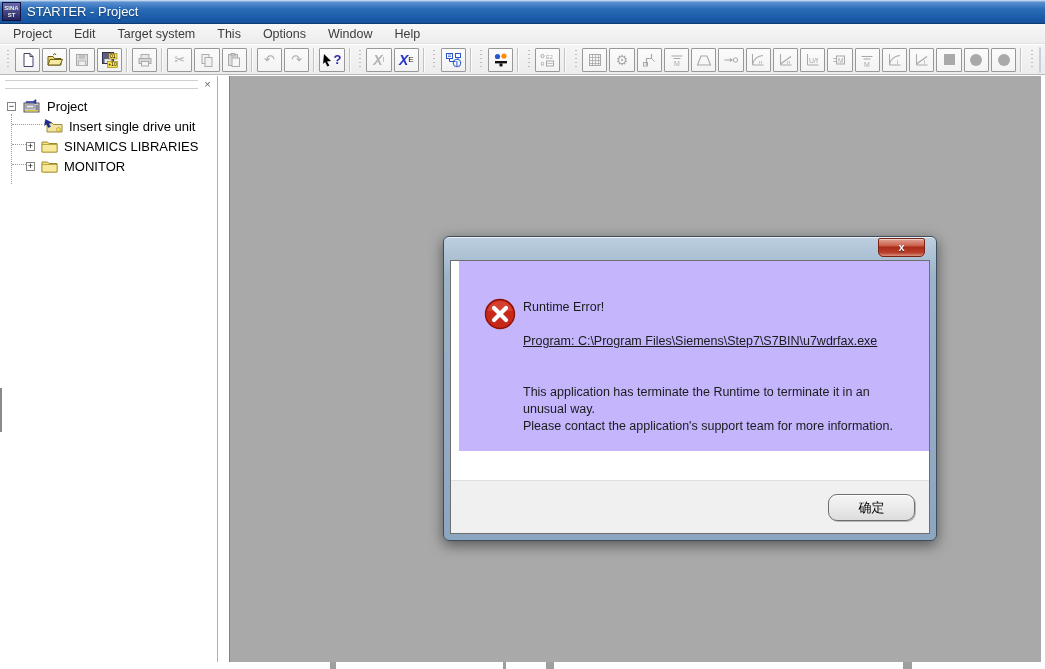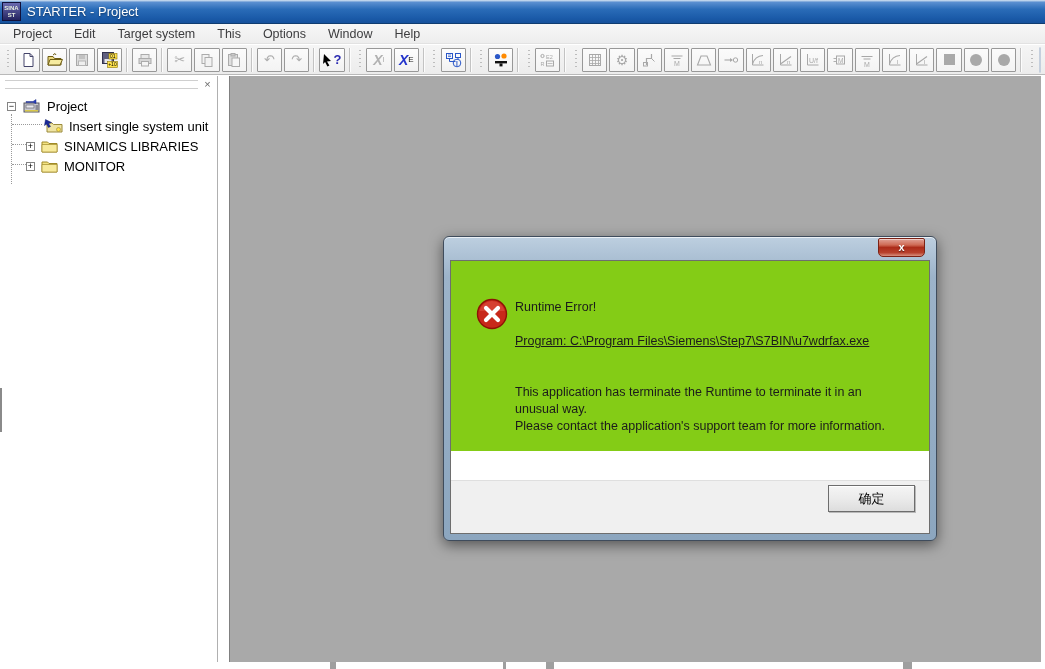--- a/index.html
+++ b/index.html
@@ -113,33 +113,33 @@
     background:linear-gradient(#e0a297 0%,#cf6a55 35%,#ac2c1a 50%,#b8402c 80%,#d8907e 100%);
     color:#fff;font-size:11px;font-weight:bold;line-height:15px;padding:0;
     text-shadow:0 1px 1px rgba(0,0,0,.5);
     box-shadow:inset 0 1px 0 rgba(255,255,255,.45);
     font-family:"Liberation Sans",sans-serif;
   }
   .dlg-inner{
     position:absolute;left:6px;right:6px;top:23px;bottom:6px;
     border:1px solid #6e6e6e;background:#ffffff;overflow:hidden;
   }
-  .dlg-content{position:absolute;left:0;top:0;right:0;height:190px;background:#84cc16;}
+  .dlg-content{position:absolute;left:8px;top:0;right:0;height:190px;background:#c4b5fd;}
   .err-icon{position:absolute;left:25px;top:37px;}
   .dlg-text{position:absolute;left:64px;top:0;width:392px;font-size:12.5px;color:#1b1b1b;line-height:17px;}
   .t-heading{position:absolute;top:38px;left:0;}
   .t-program{position:absolute;top:72px;left:0;text-decoration:underline;}
   .t-msg{position:absolute;top:123px;left:0;width:392px;}
   .dlg-footer{
     position:absolute;left:0;right:0;top:219px;bottom:0;background:#f0f0f0;
     border-top:1px solid #dfdfdf;
   }
   .ok-btn{
-    position:absolute;right:14px;top:4px;width:87px;height:27px;box-sizing:border-box;
-    border:1px solid #6d6d6d;border-radius:0;
+    position:absolute;right:14px;top:13px;width:87px;height:27px;box-sizing:border-box;
+    border:1px solid #6d6d6d;border-radius:9px;
     background:linear-gradient(#f5f5f5,#ebebeb 50%,#dddddd);
     box-shadow:1px 1px 0 #b9b9b9, inset 0 1px 0 #ffffff;
     font-size:13px;color:#000;font-family:"Liberation Sans","DejaVu Sans",sans-serif;
   }
 </style>
 </head>
 <body>
 
 <div class="titlebar">
   <div class="app-icon">
@@ -408,21 +408,21 @@
         </svg>
         <span class="t-label">Project</span>
       </div>
 
       <div class="tree-row" style="left:42px;top:20px;">
         <svg width="20" height="16" viewBox="0 0 20 16">
           <path d="M3 5h5l1.5 1.5H18V14H3z" fill="#efe4a4" stroke="#9a8a3a"></path>
           <path d="M1.5 1.5l6 3-3 1 2 3-2 1-2-3.5-2 1.5z" fill="#1a2a9a" stroke="#0e1a66" stroke-width="0.5"></path>
           <circle cx="14.5" cy="11.5" r="2" fill="#ffe34d" stroke="#9a8a3a" stroke-width="0.6"></circle>
         </svg>
-        <span class="t-label">Insert single system unit</span>
+        <span class="t-label">Insert single drive unit</span>
       </div>
 
       <div class="tree-row" style="left:24px;top:40px;">
         <button class="expander">+</button>
         <svg width="19" height="15" viewBox="0 0 19 15" style="margin-left:5px;">
           <path d="M2 3h5.5L9 4.5h8V13H2z" fill="#f3e283" stroke="#a08a28"></path>
           <path d="M2 5.5h15V13H2z" fill="#f7ea9c" stroke="#a08a28" stroke-width="0.7"></path>
         </svg>
         <span class="t-label">SINAMICS LIBRARIES</span>
       </div>

